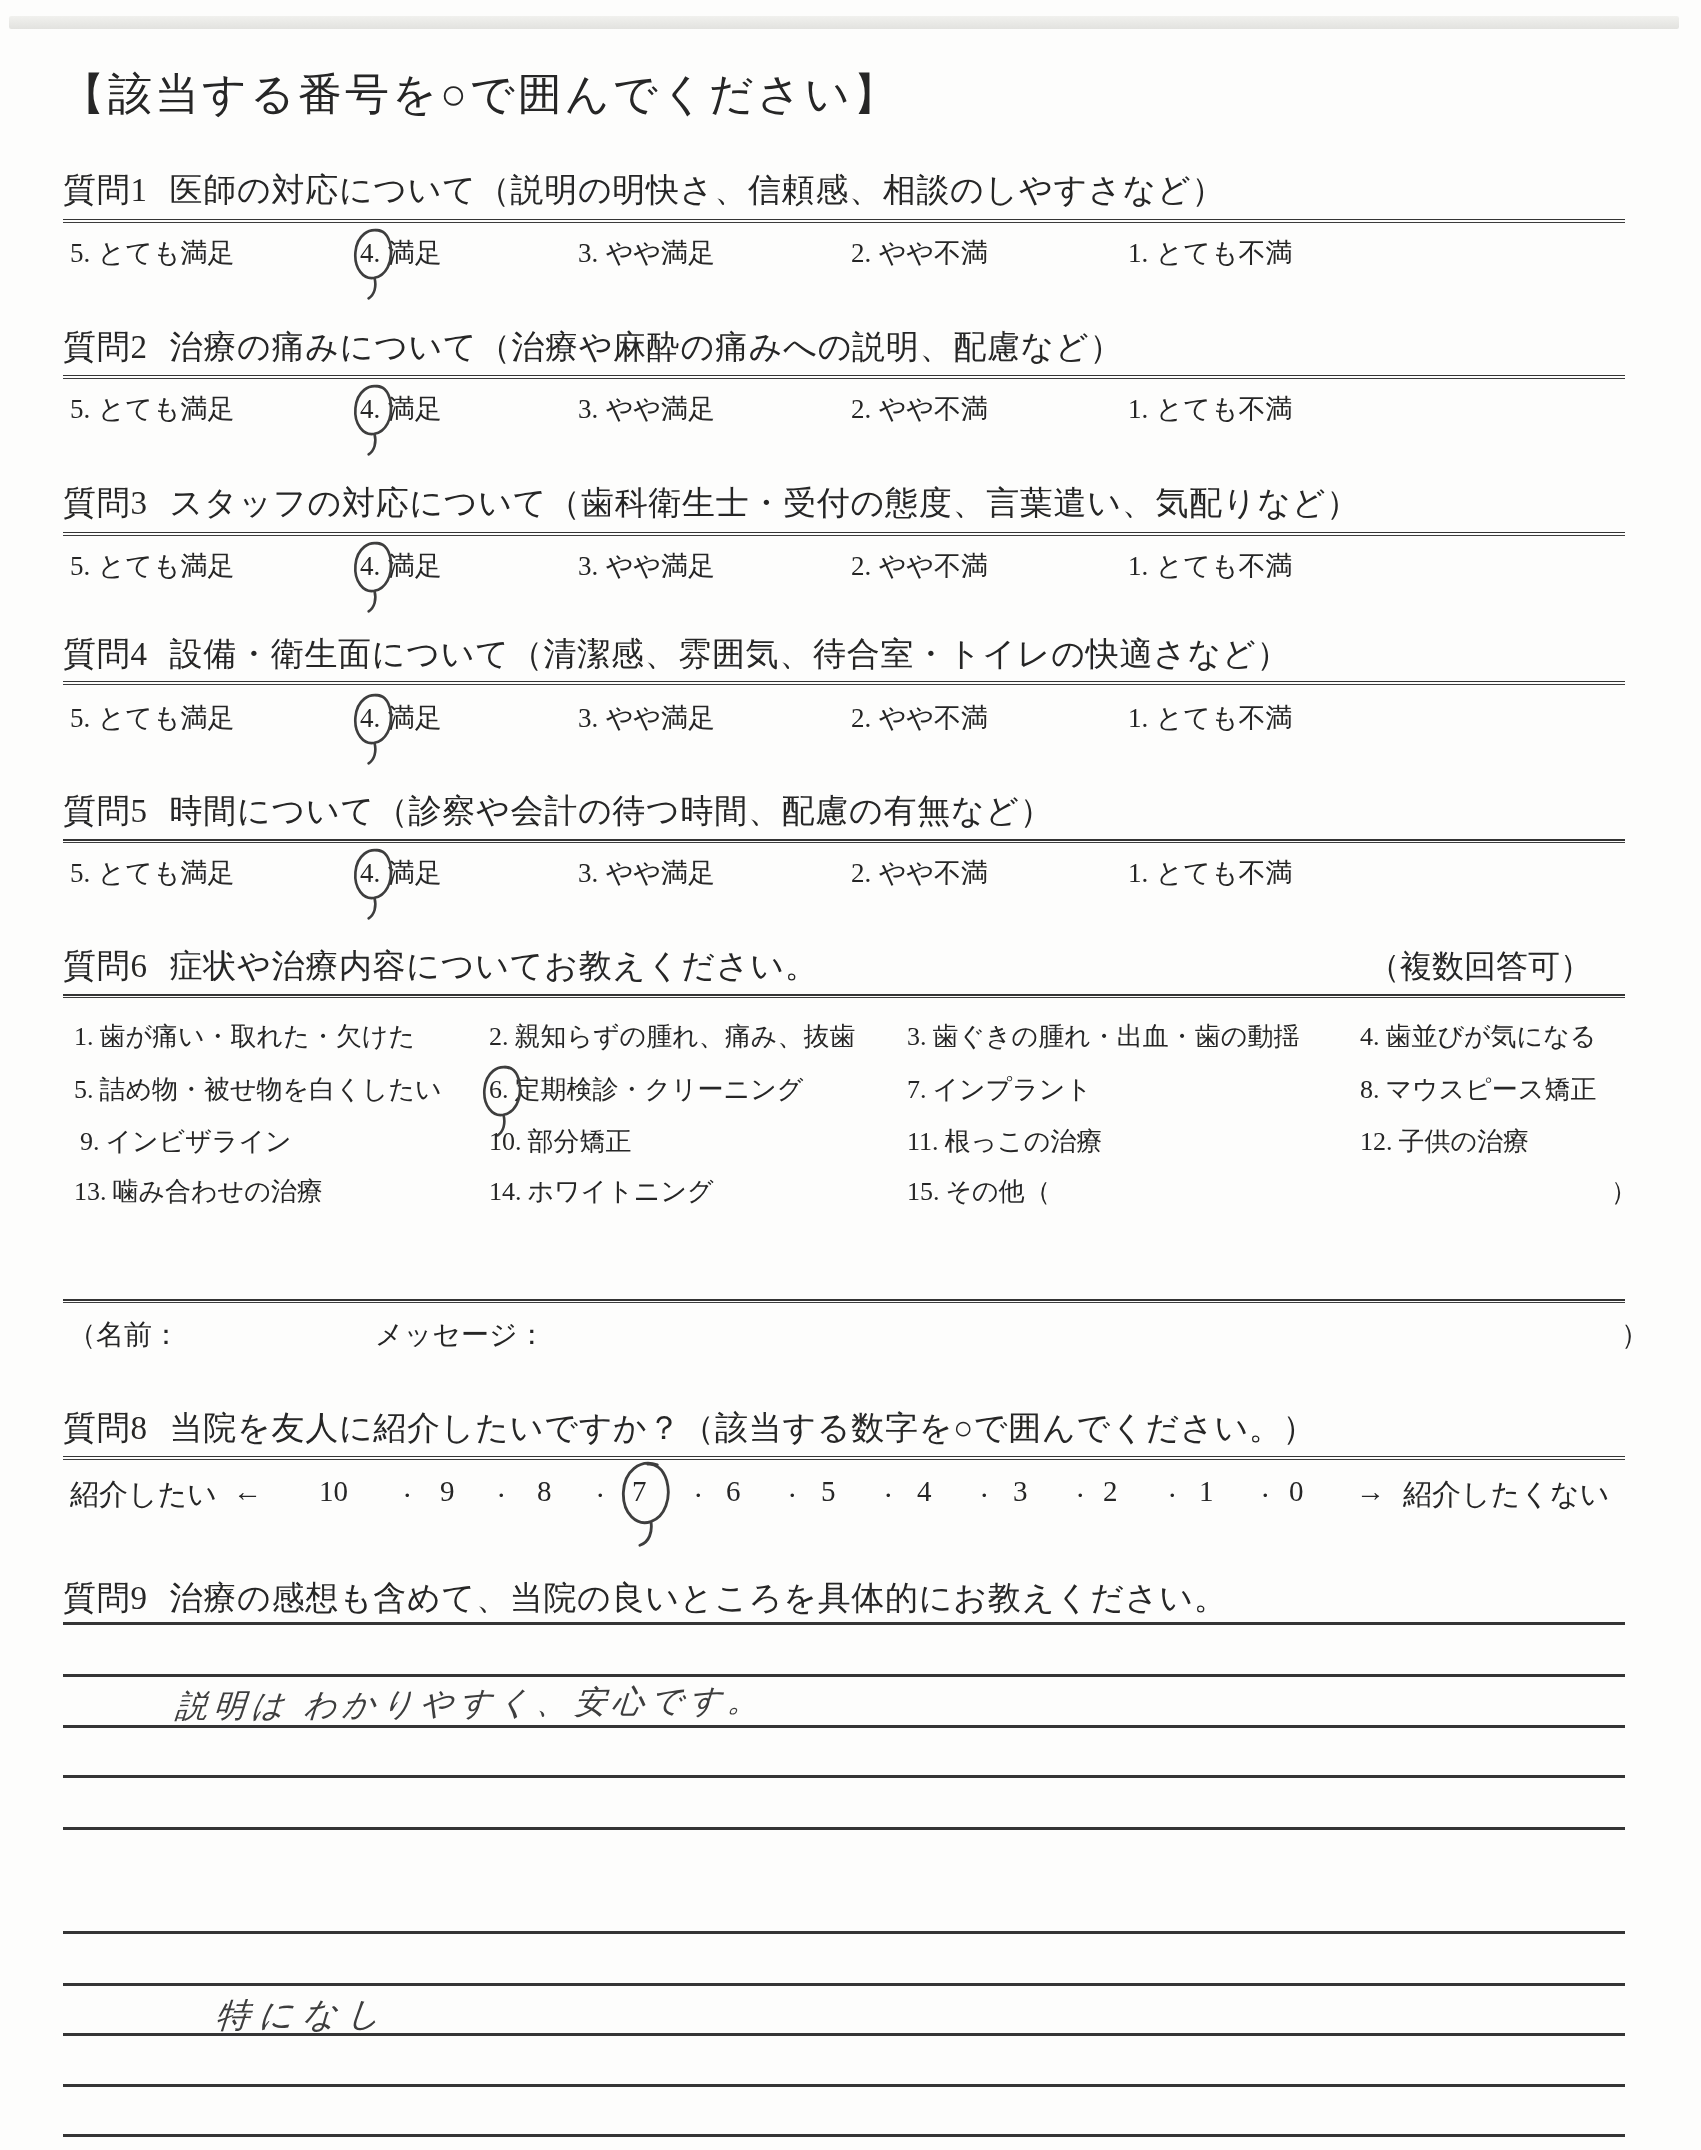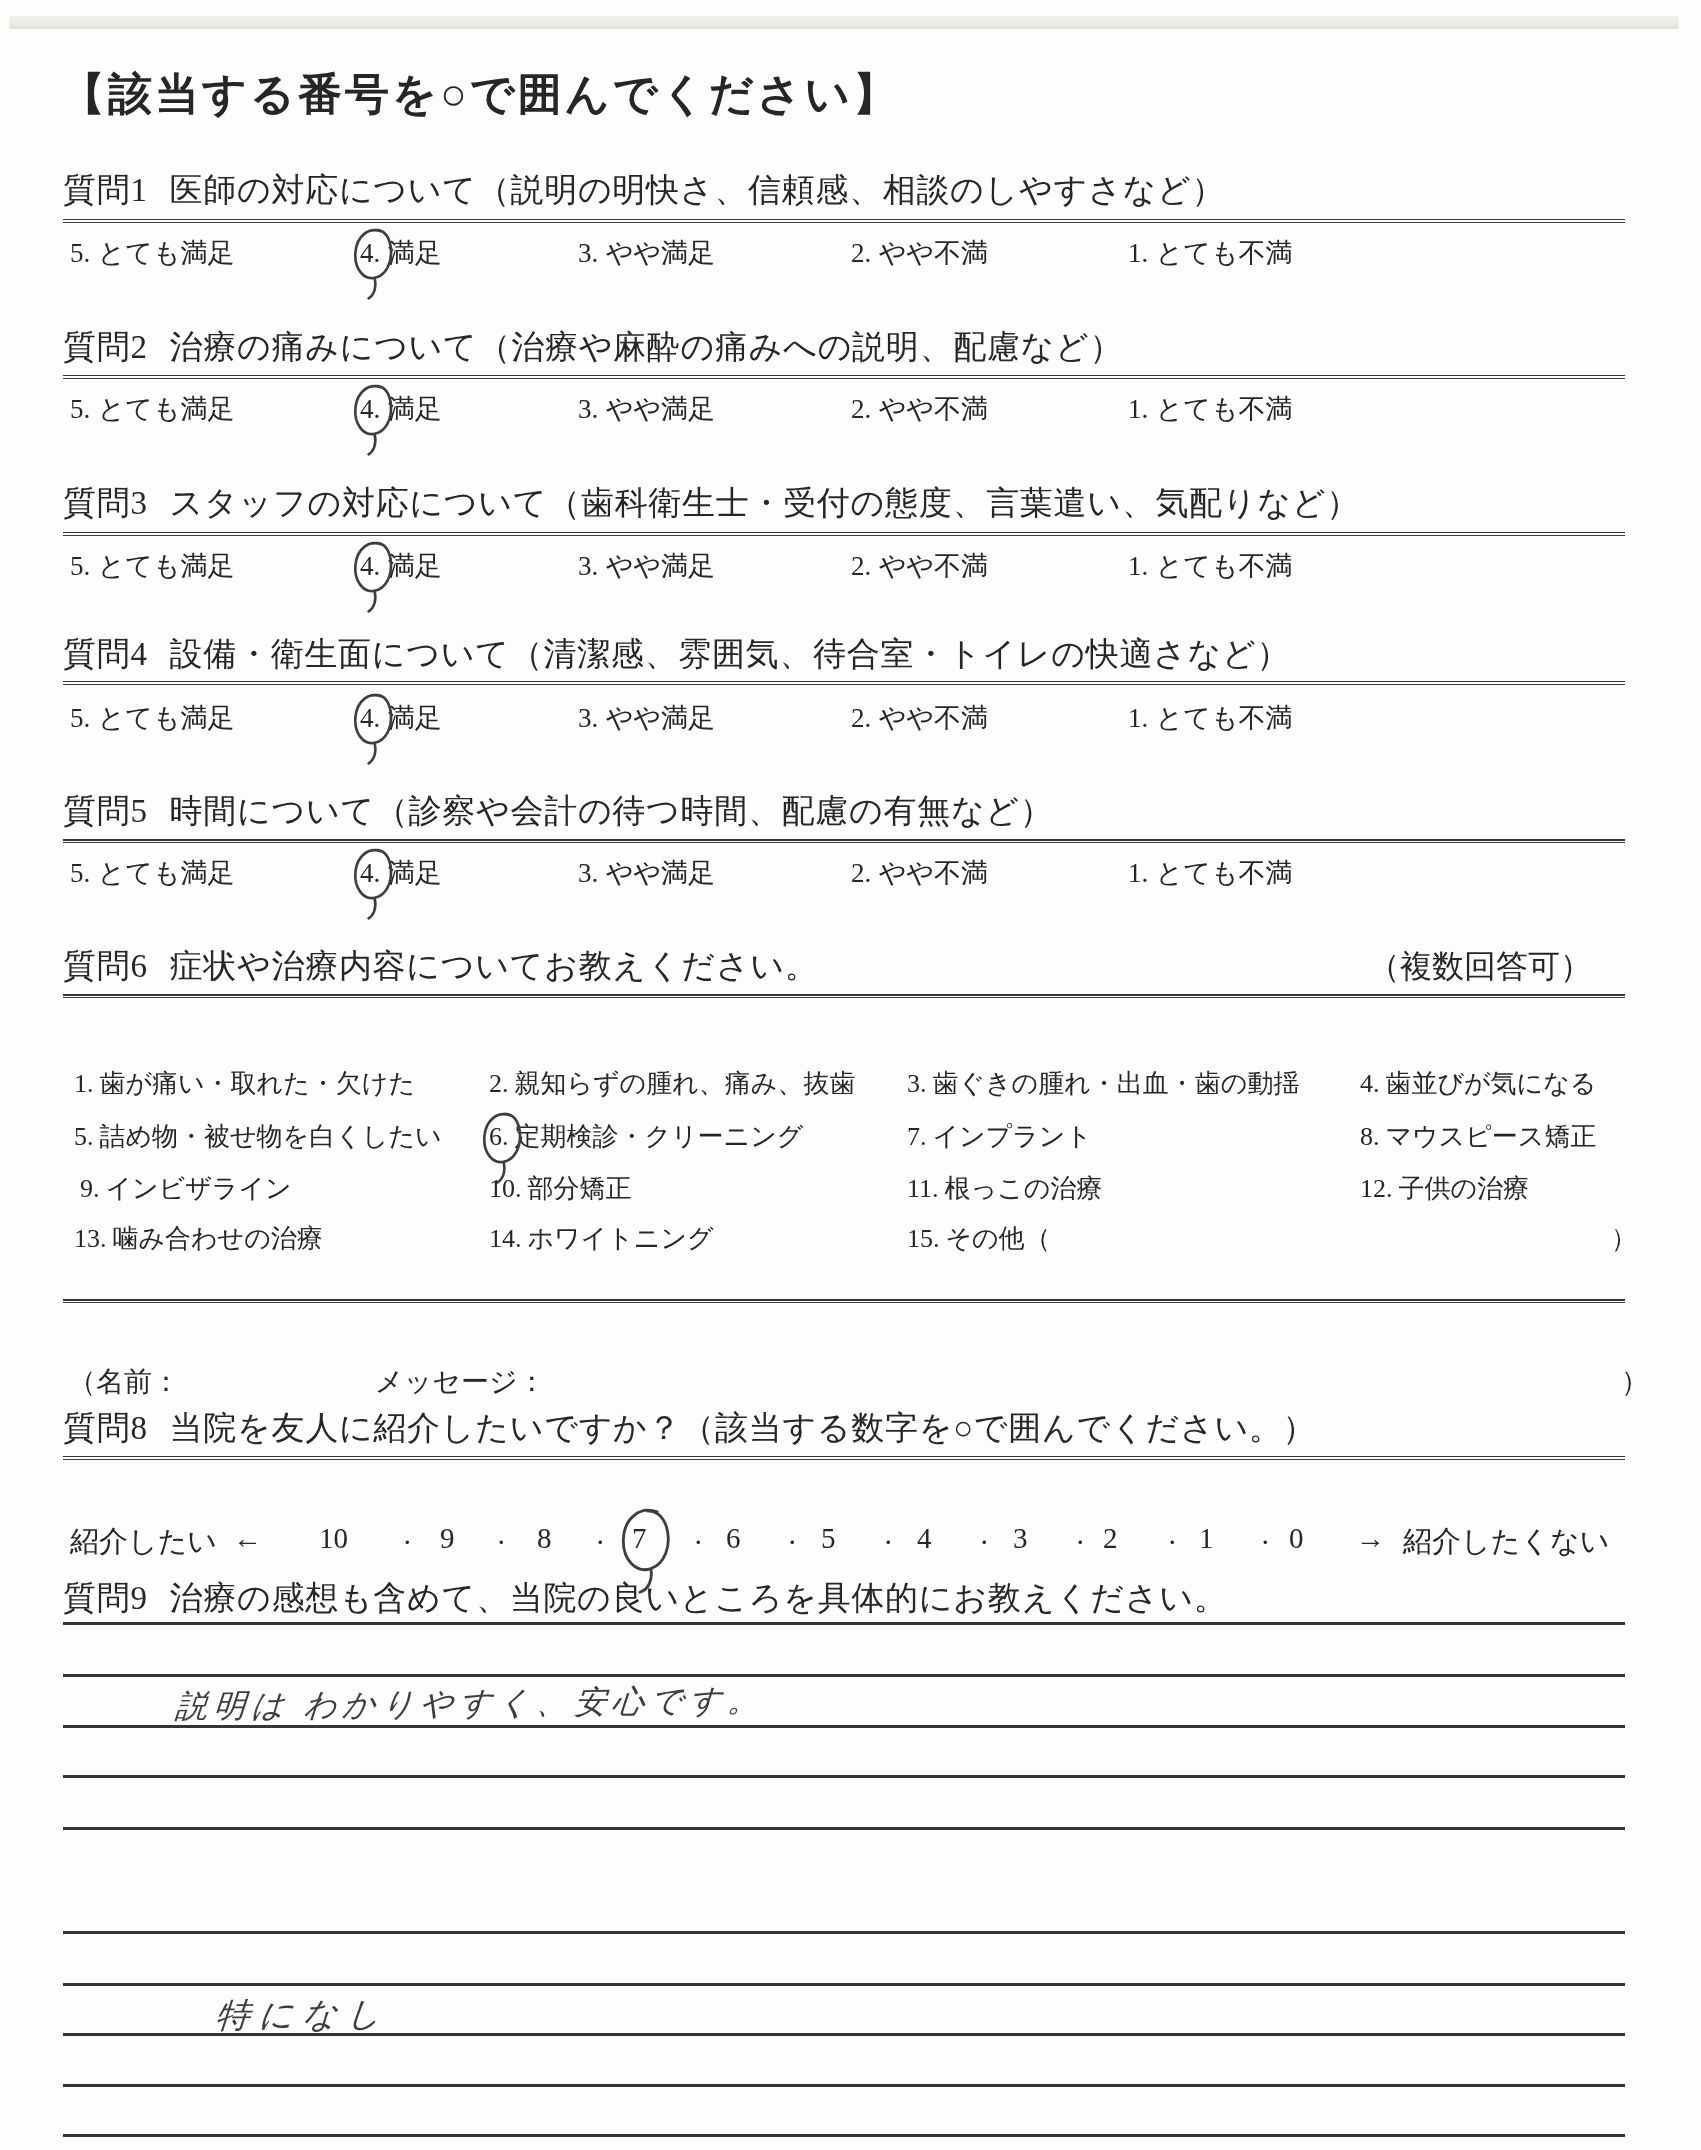--- a/index.html
+++ b/index.html
@@ -11,21 +11,21 @@
     color:#262626;
     overflow:hidden;
   }
   .scan-bar{
     position:absolute;left:8.9px;top:16px;width:1670px;height:13.3px;
     background:linear-gradient(to bottom,#f1f1ee,#e2e2df);
     border-radius:2.2px;
   }
   .title{
     position:absolute;left:61px;top:65px;
-    font-size:44px;font-weight:bold;letter-spacing:3px;white-space:nowrap;
+    font-size:44px;font-weight:normal;letter-spacing:3px;white-space:nowrap;
   }
   .qhead{
     position:absolute;left:63px;
     font-size:33px;letter-spacing:0.7px;white-space:nowrap;
   }
   .qhead .qlabel{margin-right:22px;}
   .qnote{
     position:absolute;font-size:32px;white-space:nowrap;
   }
   .rule{
@@ -37,21 +37,21 @@
   }
   .optrow{position:absolute;left:0;top:0;width:1701px;height:44px;}
   .opt{position:absolute;font-size:27px;white-space:nowrap;}
   .onum{margin-right:7.4px;display:inline-block;}
   .circled{position:relative;display:inline-block;}
   .circled .cmark{
     position:absolute;left:-12.6px;top:-12.6px;width:55px;height:77px;overflow:visible;
   }
   .circled .cmark path{fill:none;stroke:#3e3e3e;stroke-width:3.6;stroke-linecap:round;}
   .circled .cnum{position:relative;}
-  .mrow{position:absolute;left:0;width:1363px;height:44px;margin-top:47px;}
+  .mrow{position:absolute;left:0;width:1363px;height:44px;}
   .mitem{position:absolute;font-size:26px;white-space:nowrap;}
   .mitem .onum{margin-right:5.9px;}
   .q7row .fitem{position:absolute;font-size:28px;white-space:nowrap;}
   .npsrow .nitem{position:absolute;font-size:29px;white-space:nowrap;}
   .npsrow .nsep{position:absolute;font-size:22px;top:5.9px;}
   .npsrow .ncircled .cmark{left:-19px;top:-17.7px;width:68px;height:93px;}
   .handwriting{
     position:absolute;
     font-size:32px;color:#3d3d3d;white-space:nowrap;
     font-style:italic;letter-spacing:5.9px;

